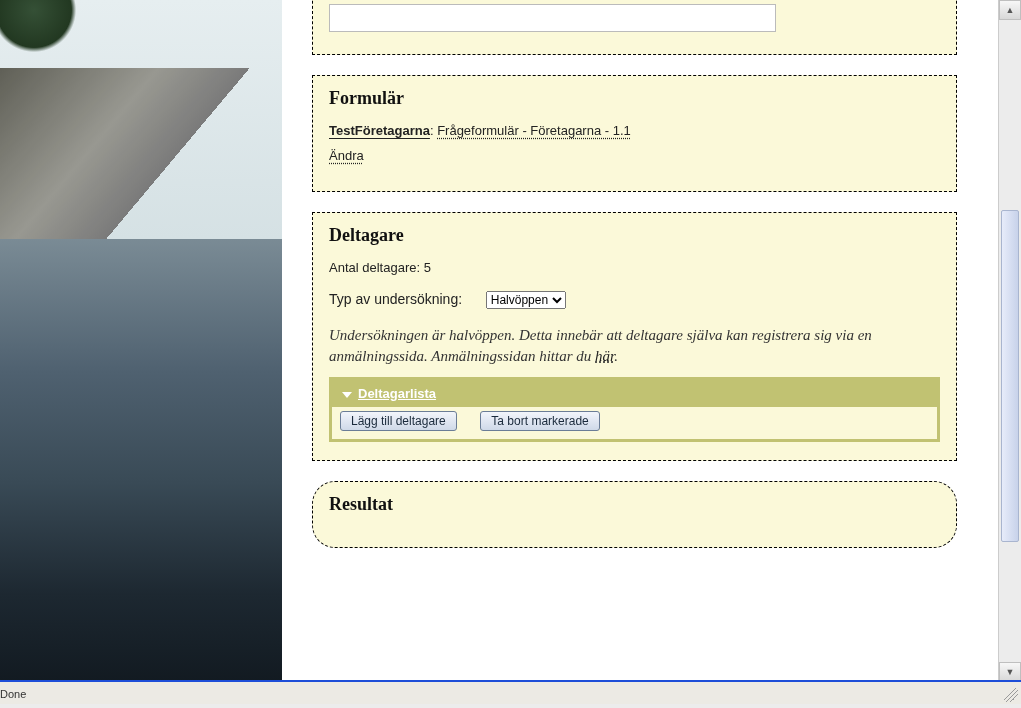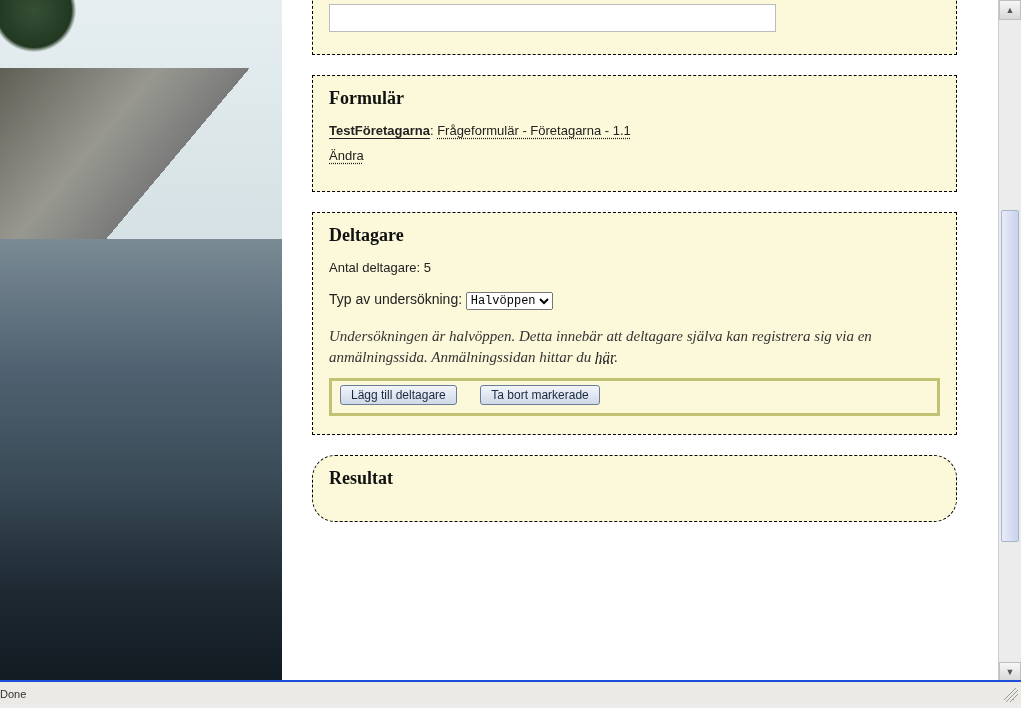--- a/index.html
+++ b/index.html
@@ -89,22 +89,21 @@
     text-underline-offset: 3px;
     cursor: pointer;
     color: #222;
   }
   .link-ish.bold { font-weight: bold; text-decoration: underline; }
 
   .meta-line { margin: 8px 0 16px 0; }
   .survey-type-label { font-size: 14px; }
   select.survey-type {
     font-size: 12px;
-    margin-left: 0;
-    font-family: Liberation Mono, monospace;
+    margin-left: 20px;
   }
 
   .note {
     font-family: Georgia, serif;
     font-style: italic;
     font-size: 15px;
     color: #333;
     line-height: 1.4;
     margin-bottom: 10px;
   }
@@ -239,20 +238,23 @@
           <select class="survey-type">
             <option>Halvöppen</option>
           </select>
         </div>
 
         <div class="note">
           <span>Undersökningen är halvöppen. Detta innebär att deltagare själva kan registrera sig via en anmälningssida. Anmälningssidan hittar du </span><a>här</a><span>.</span>
         </div>
 
         <div class="inner-panel">
+          <div class="inner-panel-header">
+            <span class="chev"></span><span class="title">Deltagarlista</span>
+          </div>
           <div class="btn-row">
             <button class="shaded">Lägg till deltagare</button>
             <button class="shaded">Ta bort markerade</button>
           </div>
         </div>
       </div>
 
       <div class="panel" style="margin-bottom:0;border-radius:23px;">
         <h2>Resultat</h2>
       </div>

